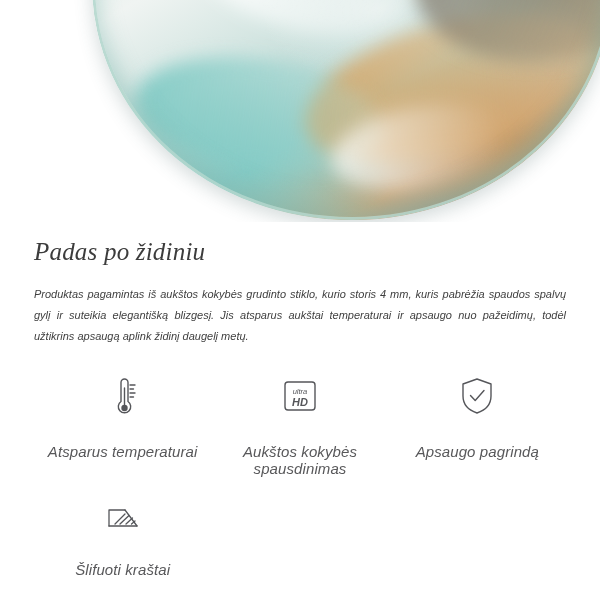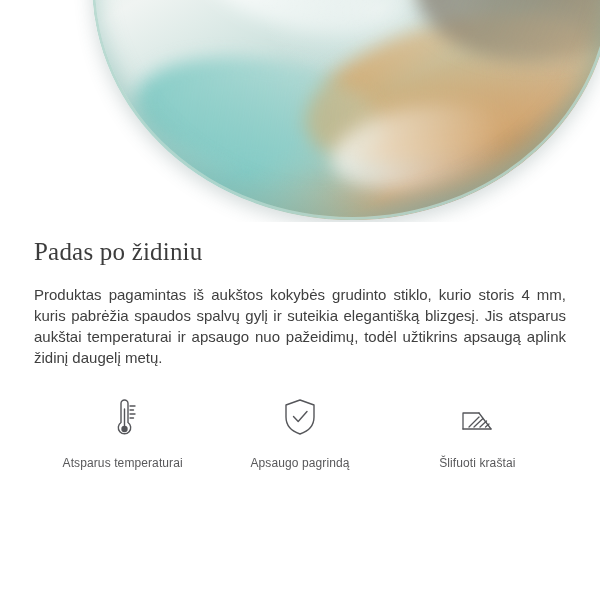--- a/index.html
+++ b/index.html
@@ -12,20 +12,21 @@
     background: #ffffff;
     font-family: "Liberation Sans", sans-serif;
     overflow: hidden;
   }
   .page {
     position: relative;
     width: 600px;
     height: 460px;
     background: #ffffff;
     box-sizing: border-box;
+    font-style: italic;
   }
 
   
   .hero {
     position: relative;
     width: 600px;
     height: 222px;
     overflow: hidden;
     background: #ffffff;
   }
@@ -74,21 +75,21 @@
     font-size: 25px;
     line-height: 32px;
     color: #3c3c3c;
     font-weight: 400;
     margin: 14px 0 0 0;
     letter-spacing: 0.2px;
   }
   .headline .line2 { display: block; }
   .body-copy {
     margin: 16px 0 8px 0;
-    font-size: 15px;
+    font-size: 11px;
     line-height: 21px;
     color: #3f3f3f;
     max-width: 540px;
     text-align: justify;
   }
 
   
   .features {
     margin-top: 26px;
     display: grid;
@@ -103,24 +104,24 @@
     padding: 0 4px;
   }
   .feature-icon {
     height: 46px;
     display: flex;
     align-items: center;
     justify-content: center;
     color: #55565a;
   }
   .feature-label {
-    margin-top: 16px;
-    font-size: 12px;
+    margin-top: 24px;
+    font-size: 15px;
     color: #58585a;
-    text-align: right;
+    text-align: center;
     letter-spacing: 0.1px;
   }
   svg { display: block; }
 </style>
 </head>
 <body>
 
 <div class="page">
 
   <div class="hero">
@@ -152,20 +153,30 @@
             <circle cx="16.5" cy="33" r="3.2" fill="#55565a" stroke="none"></circle>
             <line x1="22" y1="10" x2="27" y2="10"></line>
             <line x1="22" y1="14" x2="25.5" y2="14"></line>
             <line x1="22" y1="18" x2="27" y2="18"></line>
             <line x1="22" y1="22" x2="25.5" y2="22"></line>
           </svg>
         </div>
         <div class="feature-label">Atsparus temperaturai</div>
       </div>
 
+      <div class="feature">
+        <div class="feature-icon">
+          <svg width="40" height="40" viewBox="0 0 40 40">
+            <rect x="5" y="6" width="30" height="28" rx="3" fill="none" stroke="#55565a" stroke-width="1.4"></rect>
+            <text x="20" y="18" text-anchor="middle" font-family="Liberation Sans, sans-serif" font-size="7.5" fill="#55565a">ultra</text>
+            <text x="20" y="29.5" text-anchor="middle" font-family="Liberation Sans, sans-serif" font-size="11" font-weight="bold" fill="#55565a">HD</text>
+          </svg>
+        </div>
+        <div class="feature-label">Aukštos kokybės spausdinimas</div>
+      </div>
 
       <div class="feature">
         <div class="feature-icon">
           <svg width="38" height="42" viewBox="0 0 38 42" fill="none" stroke="#55565a" stroke-width="1.4" stroke-linejoin="round" stroke-linecap="round">
             <path d="M19 4 L33 9 V21 C33 30 26.5 35.5 19 38 C11.5 35.5 5 30 5 21 V9 Z"></path>
             <polyline points="12.5,20.5 17.2,25.5 26,15.5"></polyline>
           </svg>
         </div>
         <div class="feature-label">Apsaugo pagrindą</div>
       </div>

